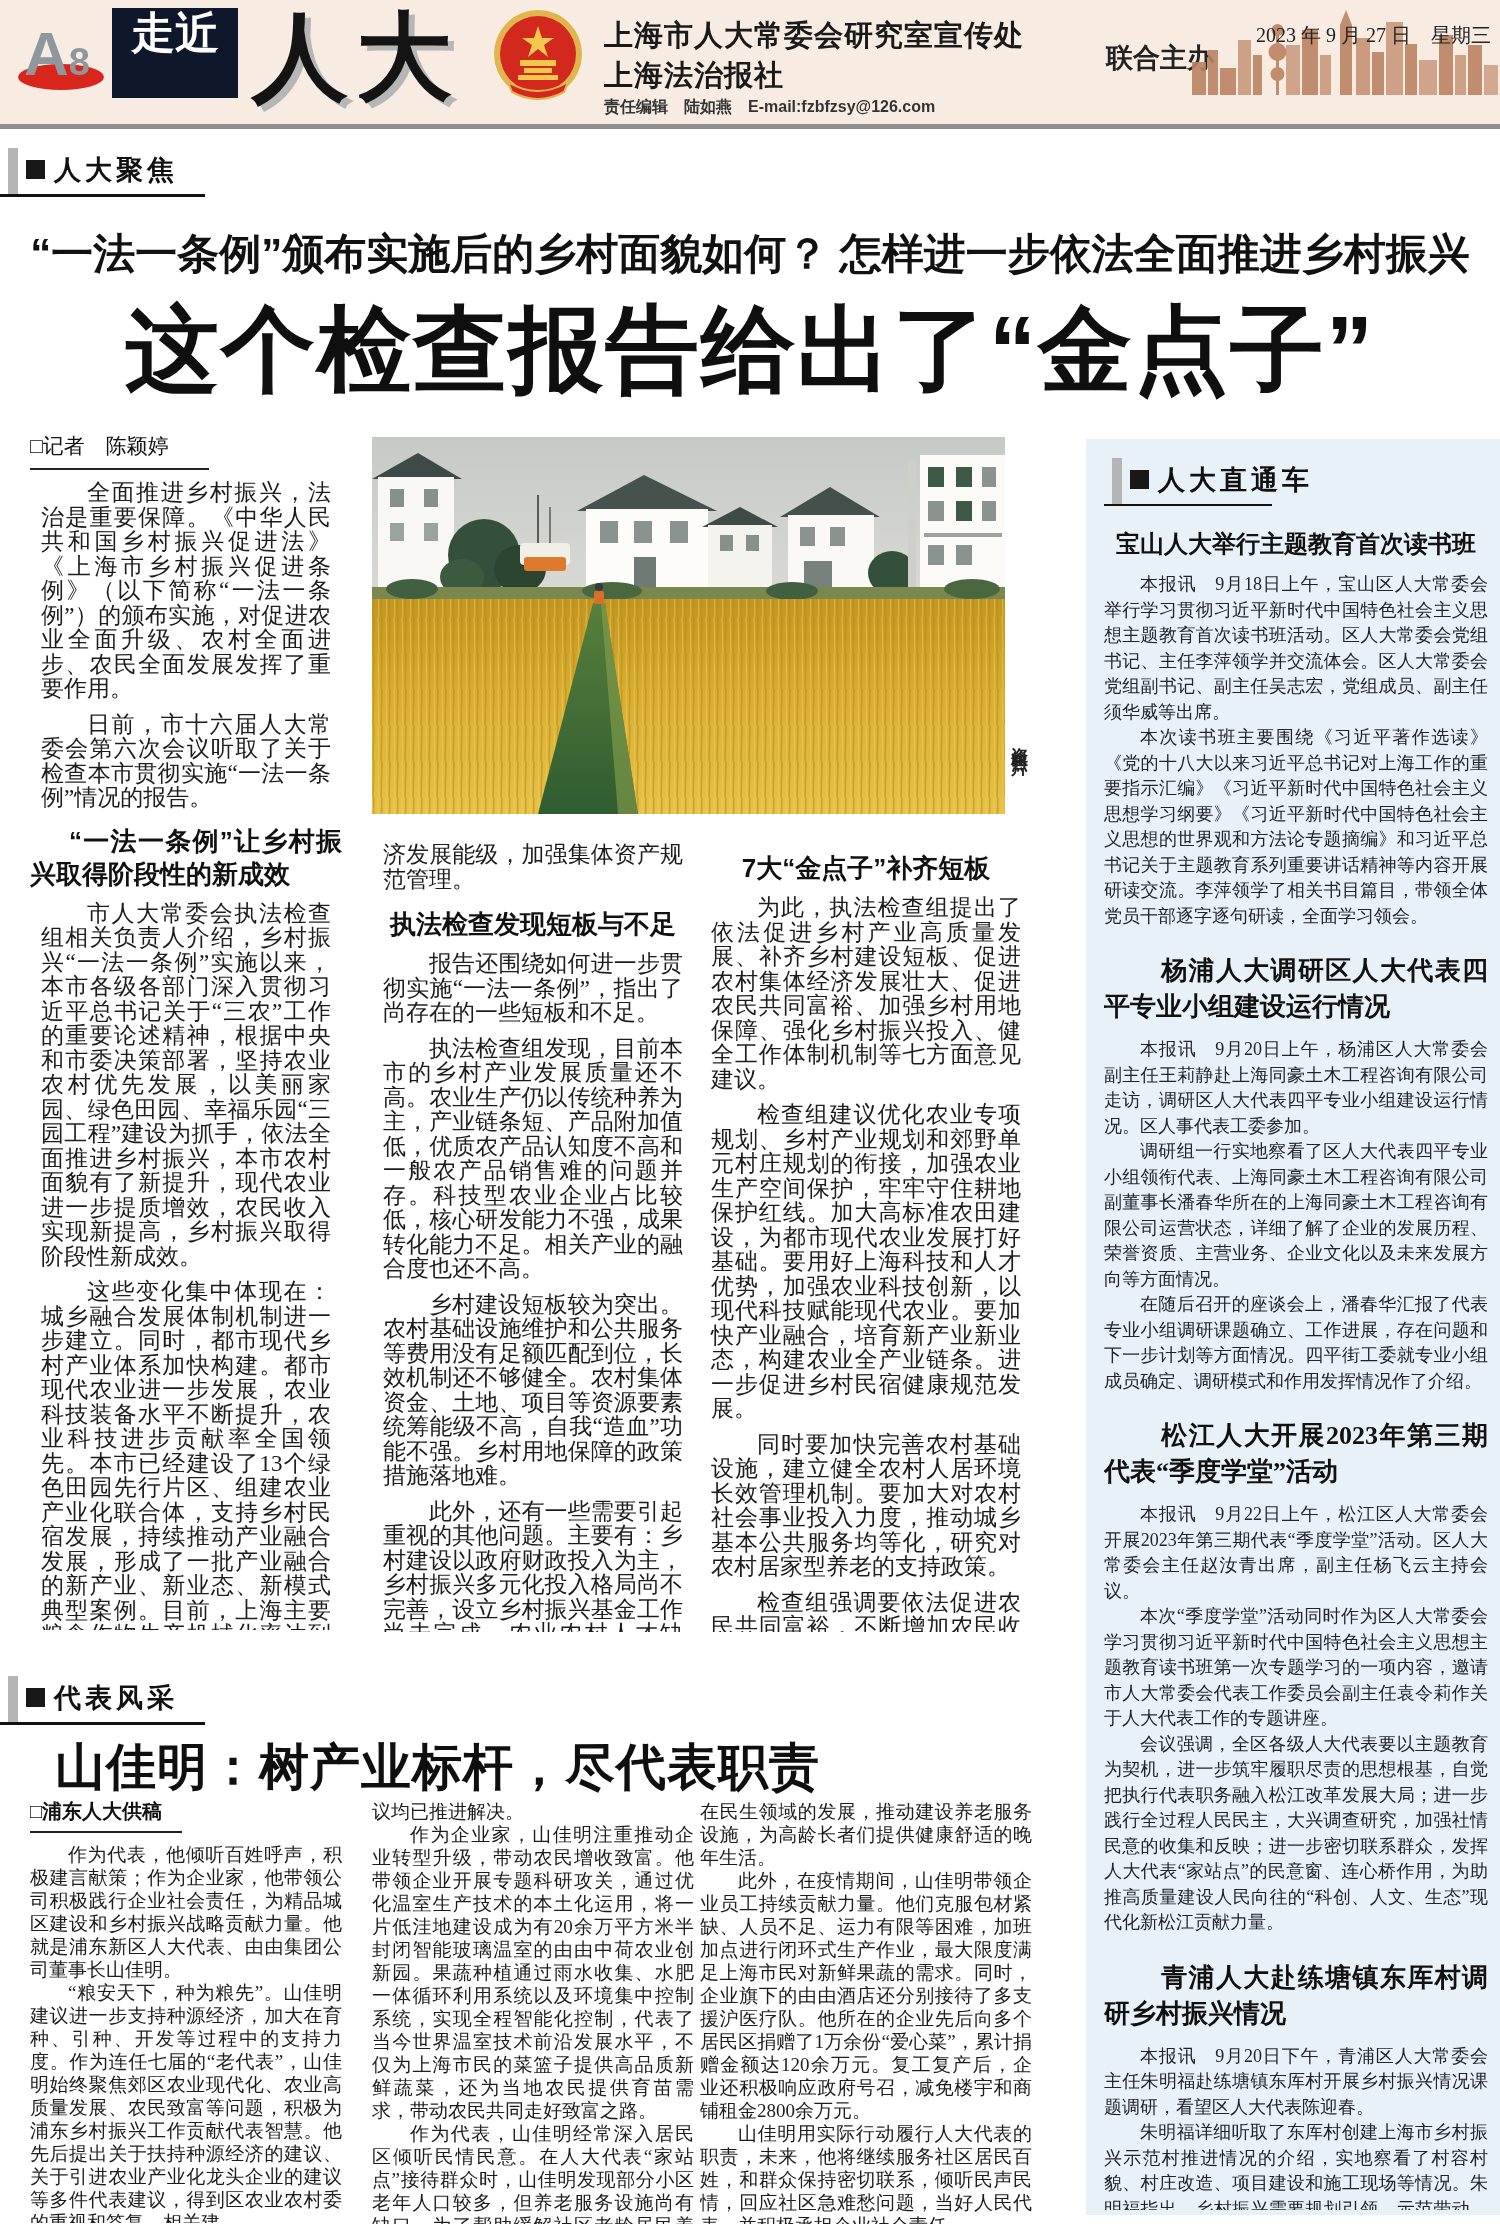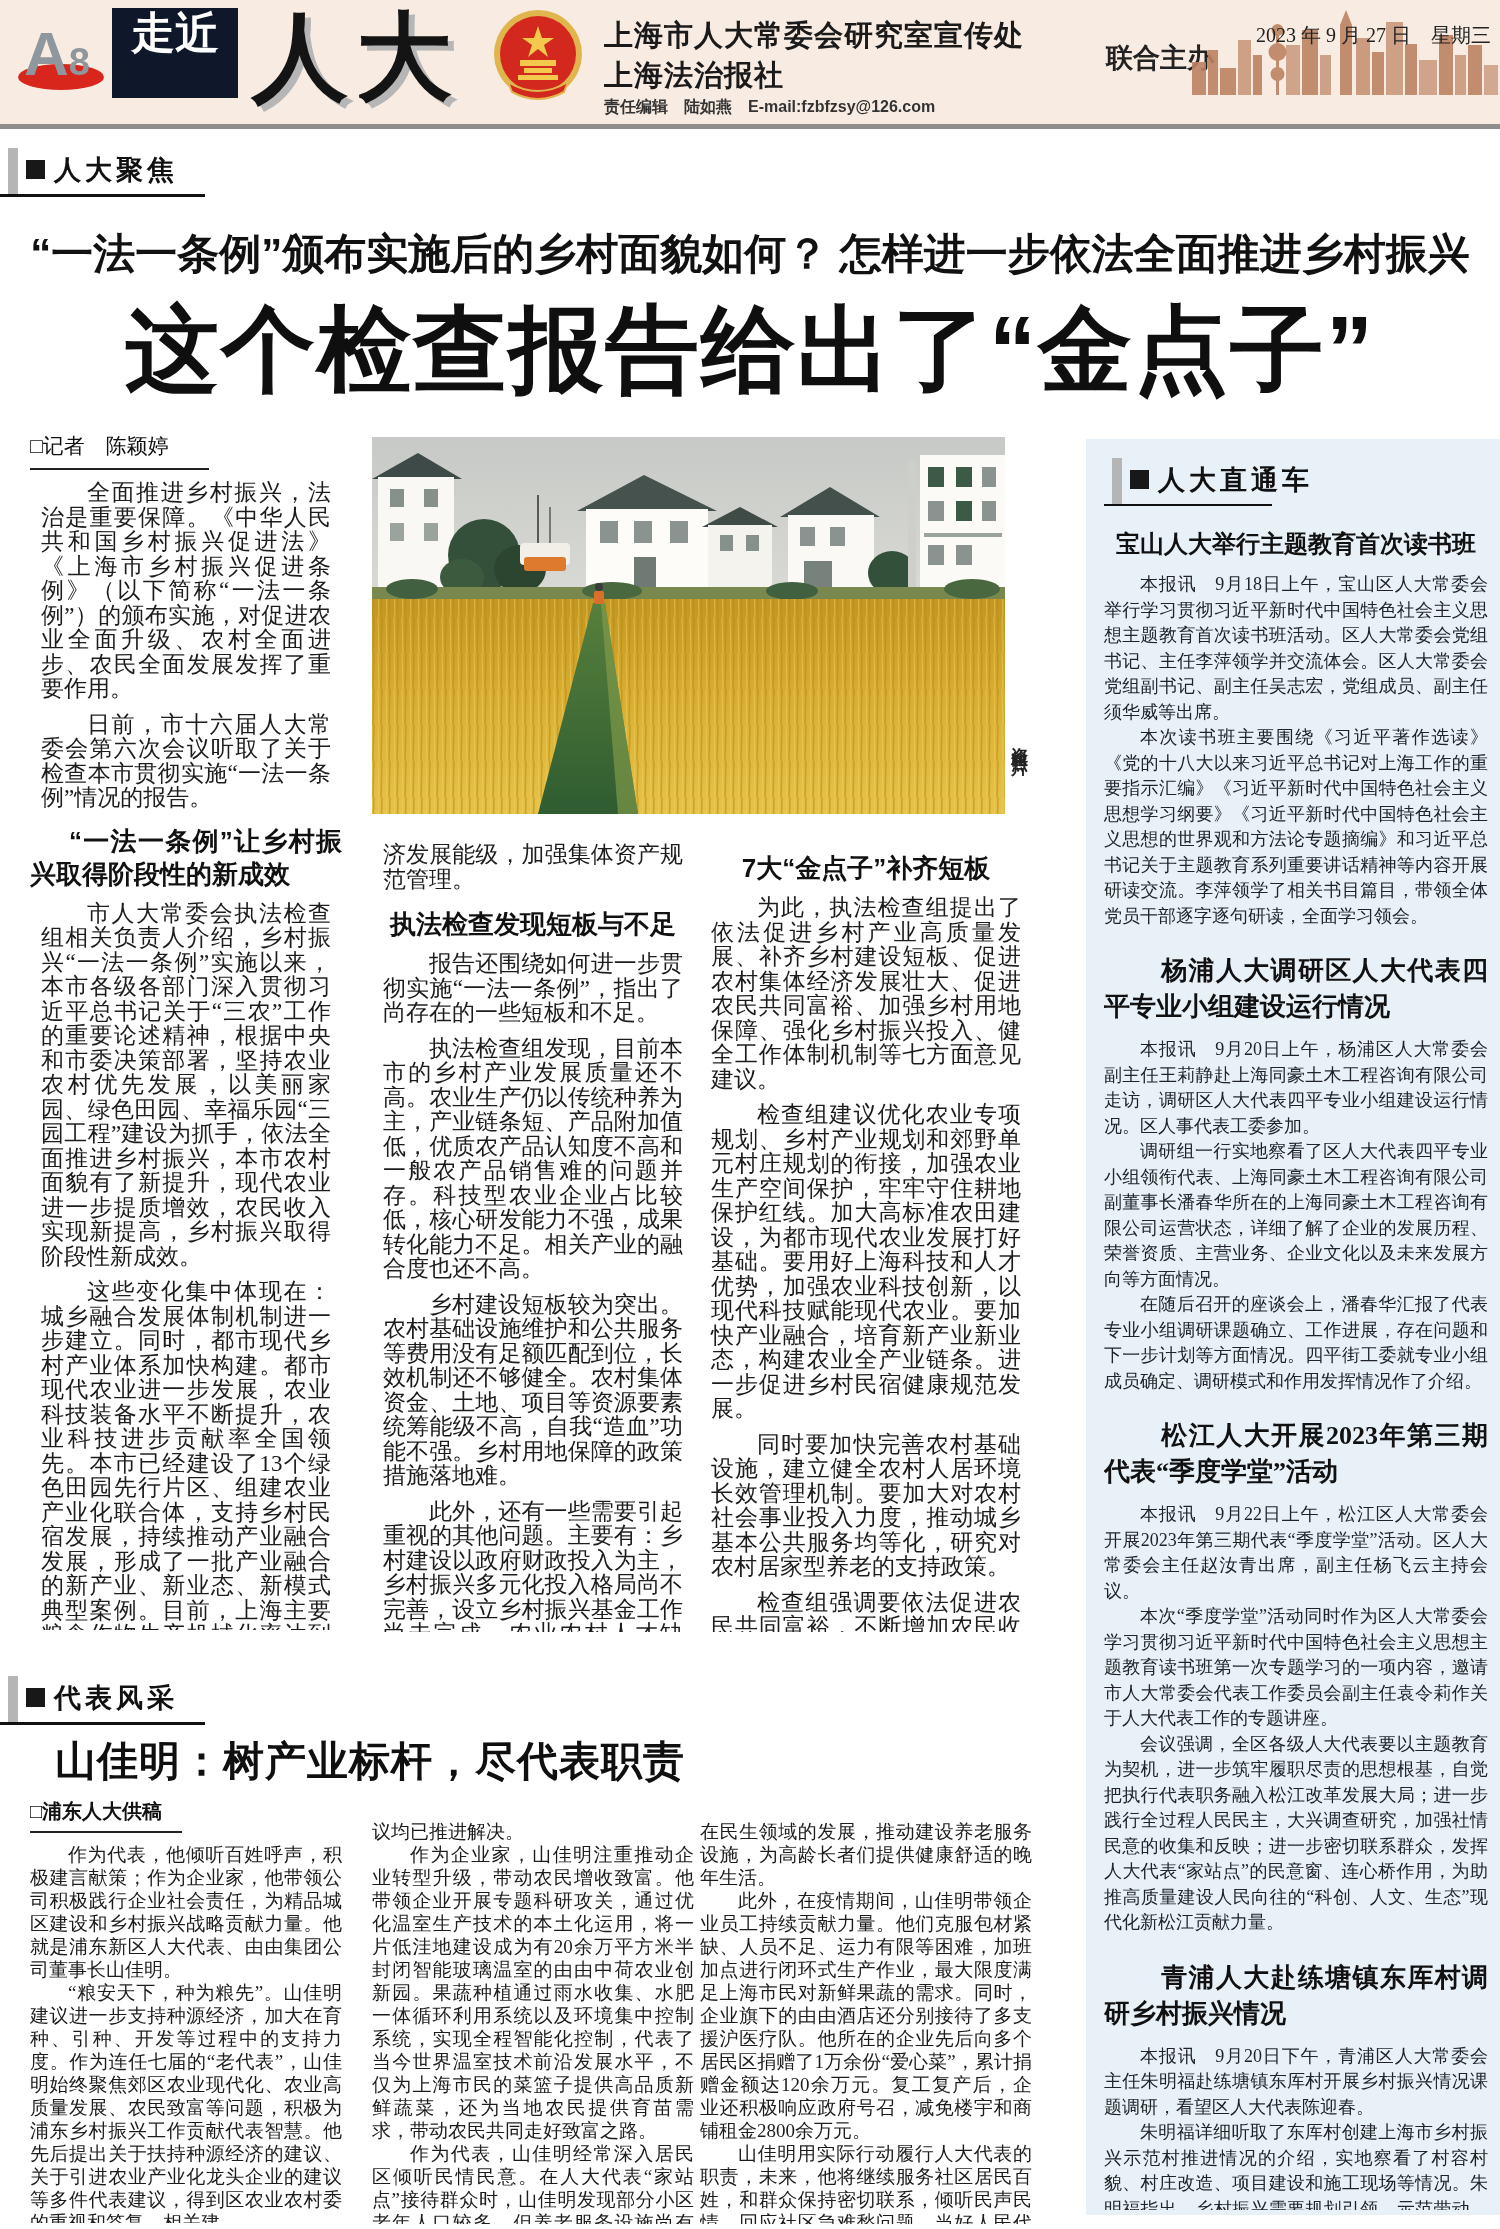--- a/index.html
+++ b/index.html
@@ -59,26 +59,26 @@
   
   .sidebar{position:absolute;left:1086px;top:439px;width:414px;height:1776px;background:#e9f1f8;}
   .sbcontent{position:absolute;left:1104px;top:518px;width:384px;height:1692px;overflow:hidden;}
   .sbcontent p{margin:0;font-size:18px;line-height:25.5px;text-align:justify;text-indent:2em;color:#20242a;}
   .sbtitle1{margin:10px 0 12px;font-family:"Liberation Sans",sans-serif;font-weight:800;font-size:24px;
             text-align:center;color:#111;line-height:32px;}
   .sbtitle{margin:24px 0 12px;font-family:Liberation Serif, serif;font-weight:800;font-size:26px;
            line-height:36px;text-align:justify;text-indent:2.2em;color:#111;}
   
   .bheadline{position:absolute;left:55px;top:1734px;font-family:"Liberation Sans",sans-serif;
-             font-weight:900;font-size:41px;color:#0f0f0f;letter-spacing:1px;}
+             font-weight:900;font-size:50px;color:#0f0f0f;letter-spacing:1px;}
   .bbyline{position:absolute;left:30px;top:1798px;font-size:20px;font-family:"Liberation Sans",sans-serif;
            font-weight:700;color:#111;border-bottom:2px solid #222;padding:0 20px 6px 0;}
   .bcol{position:absolute;overflow:hidden;}
   .bcol p{margin:0;font-size:19px;line-height:23px;text-align:justify;text-indent:2em;color:#1c1c1c;}
-  .bcol p.cont{text-indent:0;margin-top:20px;}
+  .bcol p.cont{text-indent:0;}
   #bcol1{left:30px;top:1843px;width:312px;height:380px;}
   #bcol2{left:372px;top:1800px;width:322px;height:424px;}
   #bcol3{left:700px;top:1800px;width:332px;height:424px;}
 </style>
 </head>
 <body>
 
 <div id="page">
 
   <div class="hdr">

